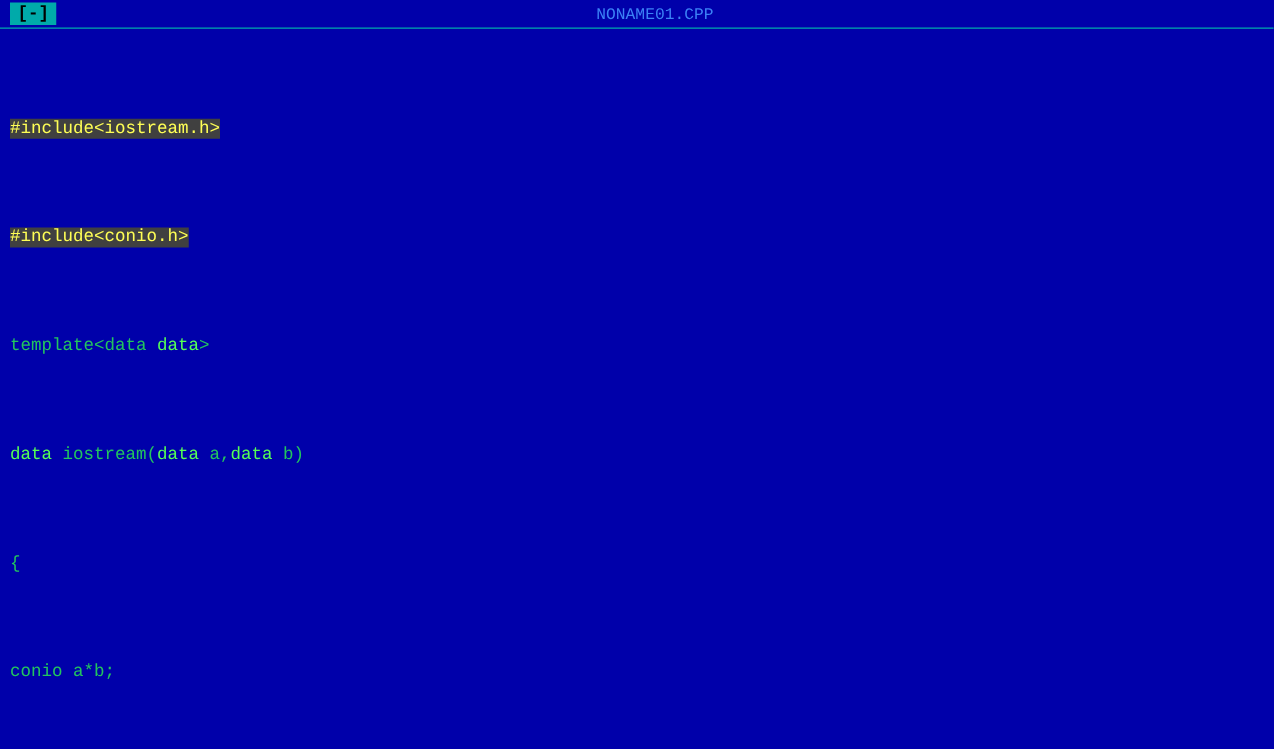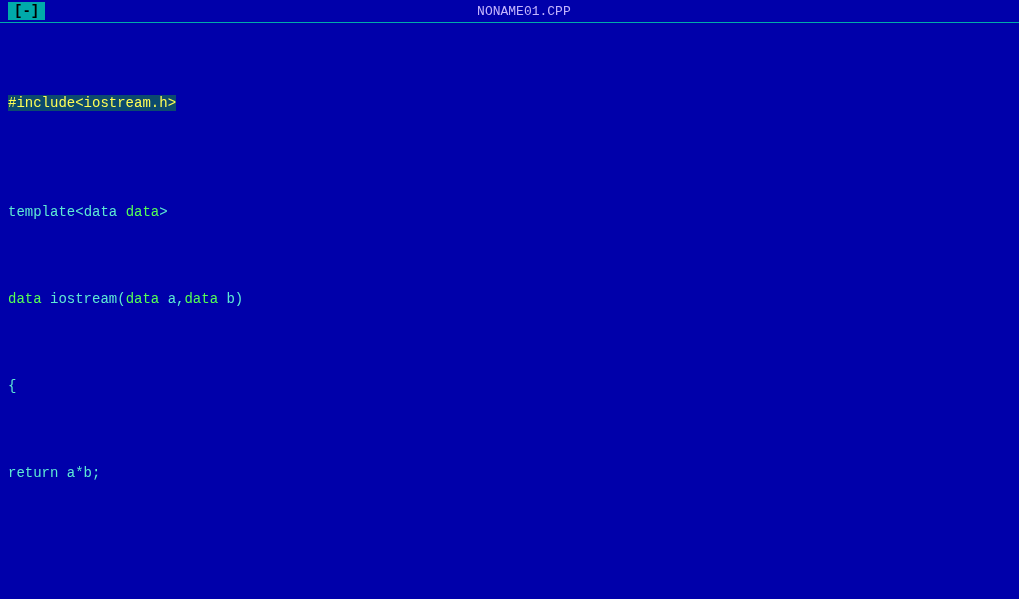--- a/index.html
+++ b/index.html
@@ -37,47 +37,47 @@
     }
 
     .title-bar-left {
       background-color: #00AAAA;
       color: #000000;
       padding: 1px 6px;
       font-weight: bold;
     }
 
     .title-bar-center {
-      color: #c4b5fd;
+      color: #3b82f6;
       font-size: 13px;
       font-family: Liberation Mono, monospace;
     }
 
     .code-area {
       padding: 4px 8px;
       font-size: 14px;
       line-height: 1.55;
       color: #FFFF55;
       white-space: pre;
     }
 
     .line {
       display: block;
       height: 22px;
       line-height: 22px;
     }
 
     .highlight-include {
-      background-color: #0c4a6e;
+      background-color: #404040;
       color: #FFFF55;
       display: inline;
     }
 
     .kw-yellow {
-      color: #5eead4;
+      color: #22c55e;
     }
 
     .kw-green {
       color: #55FF55;
       text-align: center;
     }
   </style>
 </head>
 <body>
 
@@ -85,28 +85,29 @@
   <div class="title-bar">
     <span class="title-bar-left">[-]</span>
     <span class="title-bar-center">NONAME01.CPP</span>
     <span>&nbsp;</span>
   </div>
 
   <div class="code-area">
     
     <span class="line"><span class="highlight-include">#include&lt;iostream.h&gt;</span></span>
     
+    <span class="line"><span class="highlight-include">#include&lt;conio.h&gt;</span></span>
     
     <span class="line"><span class="kw-yellow">template&lt;</span><span class="kw-yellow">data </span><span class="kw-green">data</span><span class="kw-yellow">&gt;</span></span>
     
     <span class="line"><span class="kw-green">data</span><span class="kw-yellow"> iostream(</span><span class="kw-green">data</span><span class="kw-yellow"> a,</span><span class="kw-green">data</span><span class="kw-yellow"> b)</span></span>
     
     <span class="line"><span class="kw-yellow">{</span></span>
     
-    <span class="line"><span class="kw-yellow">return </span><span class="kw-yellow">a*b;</span></span>
+    <span class="line"><span class="kw-yellow">conio </span><span class="kw-yellow">a*b;</span></span>
     
     
     
     
     
     
     
     
     
     

